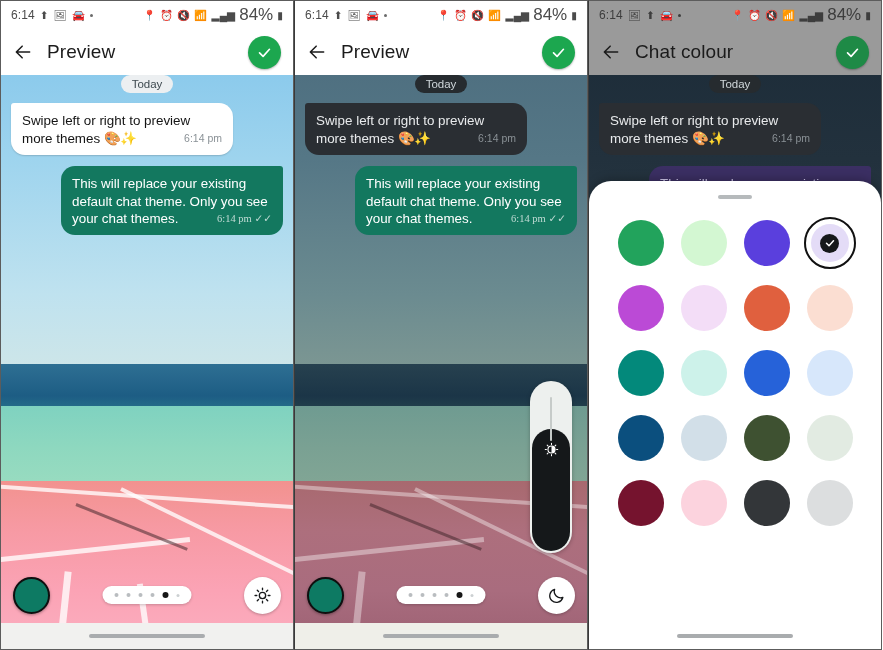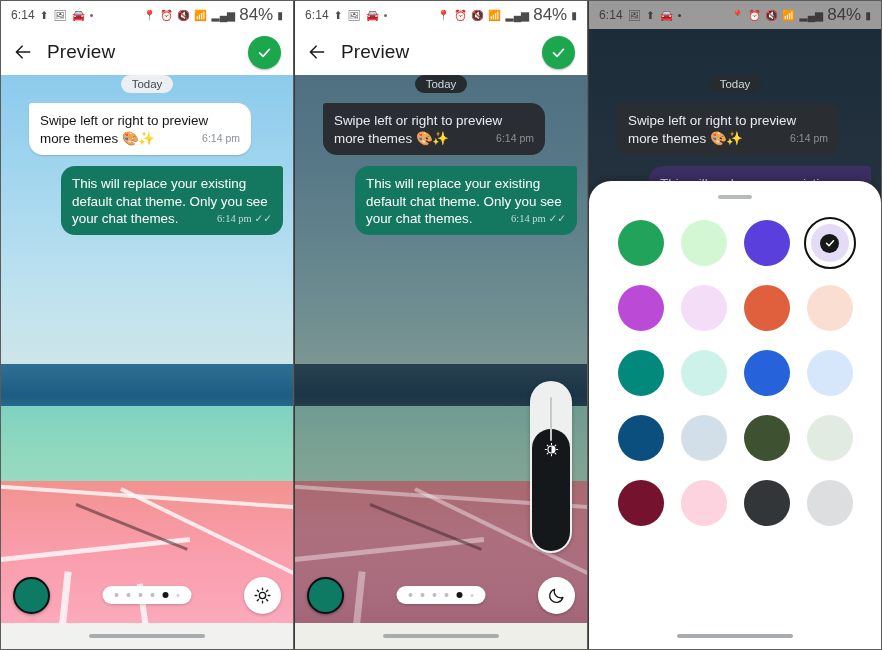--- a/index.html
+++ b/index.html
@@ -106,21 +106,21 @@
     padding:3px 11px; border-radius:11px;
     font-size:11.5px;
   }
   .daypill.light { background:#eceff1; color:#3f4a50; }
   .daypill.dark  { background:#262b2f; color:#cfd6da; }
 
   .bubble { position:relative; max-width:222px; padding:9px 11px 7px; font-size:13.4px; line-height:1.33; }
   .bubble .meta { font-size:10.5px; white-space:nowrap; }
 
   .b-in {
-    border-radius:3px 14px 14px 14px; margin-left:20px;
+    border-radius:3px 14px 14px 14px; margin-left:2px;
   }
   .b-in.light { background:#ffffff; color:#141414; box-shadow:0 1px 1.5px rgba(0,0,0,.16); }
   .b-in.dark  { background:#2a2e33; color:#e8eaec; }
   .b-in .meta { color:#8a9196; float:right; margin-top:2px; margin-left:8px; }
 
   .b-out {
     border-radius:14px 3px 14px 14px; margin:11px 2px 0 auto;
   }
   .b-out.teal   { background:#13785f; color:#ffffff; }
   .b-out.purple { background:#3b2f63; color:#cfc7ea; }
@@ -410,20 +410,33 @@
         <span class="sb-ico">📍</span>
         <span class="sb-ico">⏰</span>
         <span class="sb-ico">🔇</span>
         <span class="sb-ico">📶</span>
         <span class="sb-ico">▂▄▆</span>
         <span class="sb-batt">84%</span>
         <span class="sb-ico">▮</span>
       </div>
     </div>
 
+    <div class="appbar hdr-grey">
+      <span class="backarrow">
+        <svg viewBox="0 0 24 24" width="20" height="20">
+            <path d="M20 12H5M11 5l-7 7 7 7" fill="none" stroke="#1b1b1b" stroke-width="1.8" stroke-linecap="round" stroke-linejoin="round"></path>
+          </svg>
+      </span>
+      <span class="apptitle">Chat colour</span>
+      <span class="fab-check dark">
+        <svg viewBox="0 0 24 24" width="17" height="17">
+            <path d="M5 12.5l5 5 9-10" fill="none" stroke="#fff" stroke-width="2.3" stroke-linecap="round" stroke-linejoin="round"></path>
+          </svg>
+      </span>
+    </div>
 
     <div class="chat">
       <div class="daypill dark">Today</div>
       <div class="bubble b-in dark">
         <span>Swipe left or right to preview more themes </span><span class="emoji">🎨✨</span>
         <span class="meta">6:14 pm</span>
       </div>
       <div class="bubble b-out purple">
         <span>This will replace your existing</span>
       </div>

